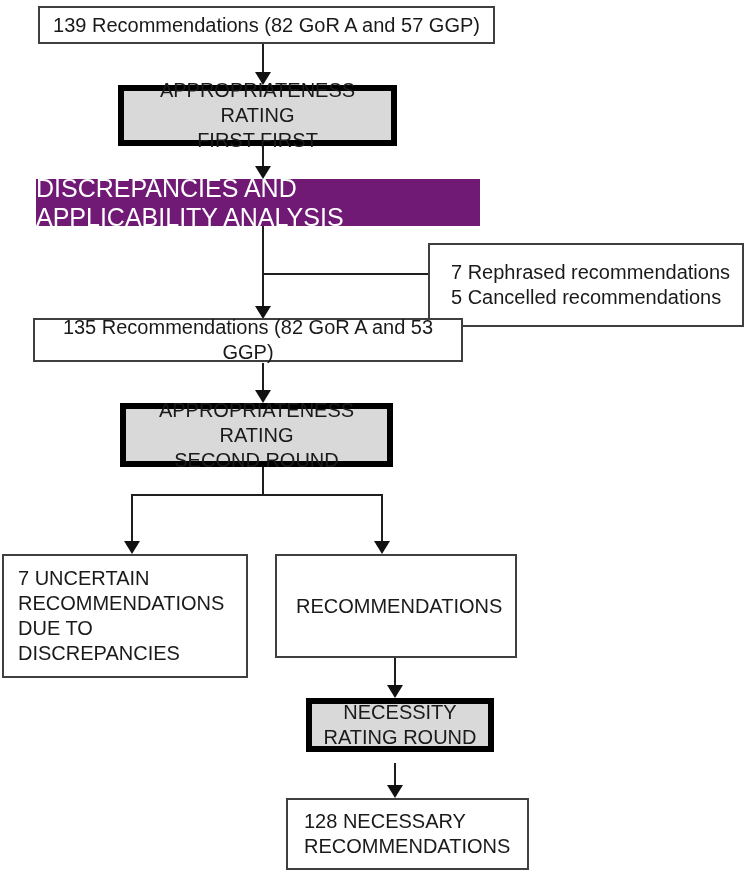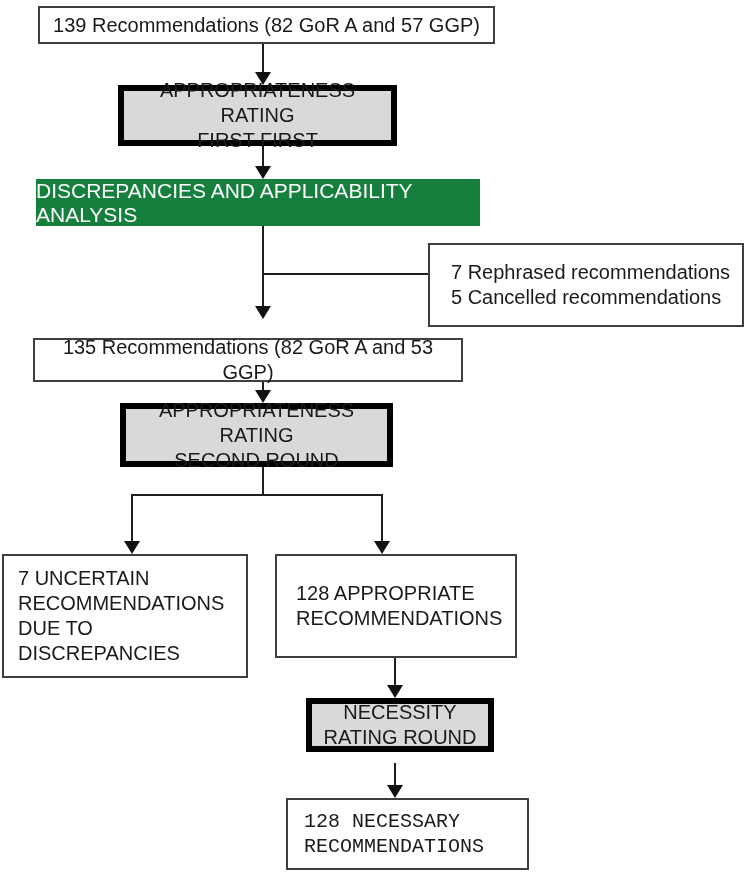--- a/index.html
+++ b/index.html
@@ -39,38 +39,38 @@
   .box.light {
     background: #d9d9d9;
     border: 6px solid #000000;
   }
   .banner {
     position: absolute;
     box-sizing: border-box;
     display: flex;
     align-items: center;
     justify-content: center;
-    background: #15803d;
+    background: #701a75;
     color: #ffffff;
-    font-size: 21px;
+    font-size: 25px;
     border: none;
   }
   .line-txt { display: block; }
 
   
   #node-recommendations-initial      { left: 38px;  top: 6px;   width: 457px; height: 38px; }
   #node-appropriateness-first-round  { left: 118px; top: 85px;  width: 279px; height: 61px; }
   #node-discrepancies-analysis       { left: 36px;  top: 179px; width: 444px; height: 47px; }
   #node-revision-note                { left: 428px; top: 243px; width: 316px; height: 84px; padding-left: 21px; }
-  #node-recommendations-revised      { left: 33px;  top: 338px; width: 430px; height: 44px; }
+  #node-recommendations-revised      { left: 33px;  top: 318px; width: 430px; height: 44px; }
   #node-appropriateness-second-round { left: 120px; top: 403px; width: 273px; height: 64px; }
   #node-uncertain-recommendations    { left: 2px;   top: 554px; width: 246px; height: 124px; padding-left: 14px; }
   #node-appropriate-recommendations  { left: 275px; top: 554px; width: 242px; height: 104px; padding-left: 19px; }
   #node-necessity-rating-round       { left: 306px; top: 698px; width: 188px; height: 54px; }
-  #node-necessary-recommendations    { left: 286px; top: 798px; width: 243px; height: 72px; padding-left: 16px; font-family: Liberation Mono, monospace; }
+  #node-necessary-recommendations    { left: 286px; top: 798px; width: 243px; height: 72px; padding-left: 16px; }
 
   .connectors line {
     stroke: #1f1f1f;
     stroke-width: 2;
   }
   .connectors polygon {
     fill: #111111;
     stroke: none;
   }
 </style>
@@ -151,21 +151,20 @@
     <span class="line-txt">SECOND ROUND</span>
   </div>
 
   <div class="box left" id="node-uncertain-recommendations">
     <span class="line-txt">7 UNCERTAIN</span>
     <span class="line-txt">RECOMMENDATIONS</span>
     <span class="line-txt">DUE TO DISCREPANCIES</span>
   </div>
 
   <div class="box left" id="node-appropriate-recommendations">
-    <span class="line-txt">128 APPROPRIATE</span>
     <span class="line-txt">RECOMMENDATIONS</span>
   </div>
 
   <div class="box light center" id="node-necessity-rating-round">
     <span class="line-txt">NECESSITY</span>
     <span class="line-txt">RATING ROUND</span>
   </div>
 
   <div class="box left" id="node-necessary-recommendations">
     <span class="line-txt">128 NECESSARY</span>

